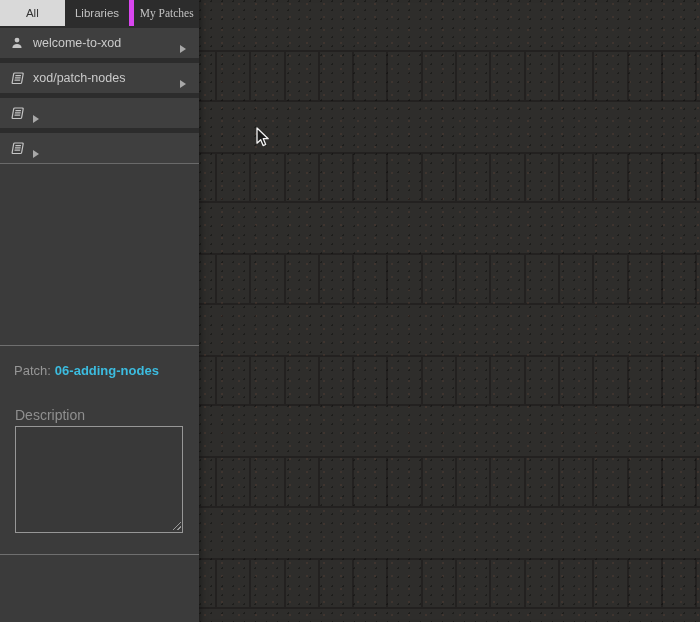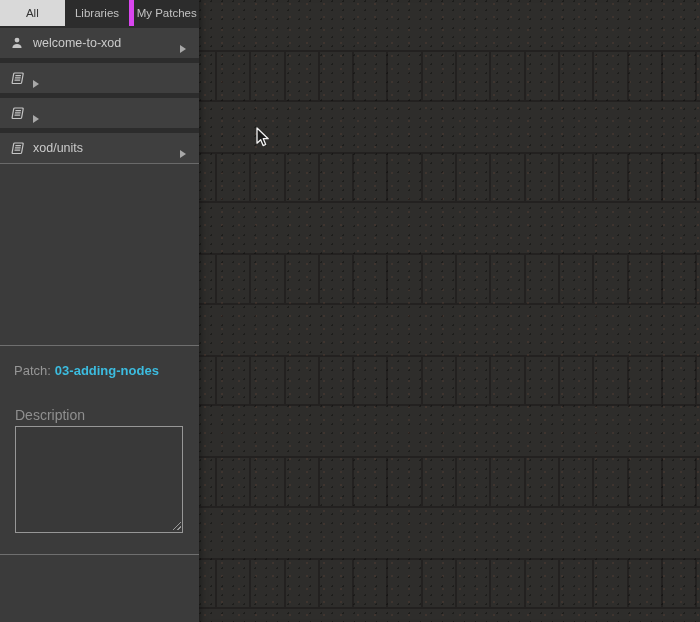--- a/index.html
+++ b/index.html
@@ -7,21 +7,21 @@
               font-family:"Liberation Sans", sans-serif; }
   .app { position:relative; width:676px; height:622px; background:#3b3b3b; }
 
   
   .sidebar { position:absolute; left:0; top:0; width:199px; height:622px;
              background:#3b3b3b; display:flex; flex-direction:column; }
 
   .tabs { display:flex; height:26px; background:#2c2c2c; flex:0 0 26px; }
   .tab { flex:1; display:flex; align-items:center; justify-content:center;
          font-size:11.5px; color:#c2c2c2; border-right:5px solid #d946ef; }
-  .tab:last-child { border-right:none; }
+  .tab:last-child { border-right:none;font-family:Liberation Serif, serif; }
   .tab.active { background:#d9d9d9; color:#333; border-right:none; }
 
   .library-list { background:#2c2c2c; padding-top:2px;
                   border-bottom:1px solid #6a6a6a; flex:0 0 auto; }
   .list-item { height:30px; margin-bottom:5px; background:#3f3f3f;
                display:flex; align-items:center; padding:0 13px 0 10px; }
   .list-item:last-child { margin-bottom:0; }
   .item-icon { width:14px; height:13px; margin-right:9px; flex:0 0 auto;
                display:flex; align-items:center; justify-content:center; }
   .item-label { flex:1; font-size:12.5px; color:#cbcbcb; white-space:nowrap;
@@ -108,20 +108,21 @@
         <span class="item-icon">
           <svg width="14" height="13" viewBox="0 0 14 13">
             <g transform="skewX(-10) translate(2,0)" fill="none" stroke="#c5c5c5" stroke-width="1.2">
               <rect x="2" y="1" width="9.5" height="10.5" rx="1"></rect>
               <line x1="4" y1="3.6" x2="9.6" y2="3.6"></line>
               <line x1="4" y1="5.9" x2="9.6" y2="5.9"></line>
               <line x1="4" y1="8.2" x2="9.6" y2="8.2"></line>
             </g>
           </svg>
         </span>
+        <span class="item-label">xod/patch-nodes</span>
         <span class="chevron">
           <svg width="6" height="8" viewBox="0 0 6 8">
               <path d="M0,0 L6,4 L0,8 Z" fill="#a8a8a8"></path>
             </svg>
         </span>
       </div>
 
       <div class="list-item">
         <span class="item-icon">
           <svg width="14" height="13" viewBox="0 0 14 13">
@@ -145,37 +146,36 @@
         <span class="item-icon">
           <svg width="14" height="13" viewBox="0 0 14 13">
             <g transform="skewX(-10) translate(2,0)" fill="none" stroke="#c5c5c5" stroke-width="1.2">
               <rect x="2" y="1" width="9.5" height="10.5" rx="1"></rect>
               <line x1="4" y1="3.6" x2="9.6" y2="3.6"></line>
               <line x1="4" y1="5.9" x2="9.6" y2="5.9"></line>
               <line x1="4" y1="8.2" x2="9.6" y2="8.2"></line>
             </g>
           </svg>
         </span>
-        <span class="item-label">xod/units</span>
         <span class="chevron">
           <svg width="6" height="8" viewBox="0 0 6 8">
               <path d="M0,0 L6,4 L0,8 Z" fill="#a8a8a8"></path>
             </svg>
         </span>
       </div>
 
     </div>
 
     <div class="sidebar-spacer"></div>
 
     <div class="divider"></div>
 
     <div class="patch-section">
       <div class="patch-line">
-        <span>Patch:</span><a class="patch-link" href="#">03-adding-nodes</a>
+        <span>Patch:</span><a class="patch-link" href="#">06-adding-nodes</a>
       </div>
       <div class="desc-label">Description</div>
       <div class="textarea-wrap">
         <textarea class="desc-textarea" style=""></textarea>
         <div class="resize-grip"></div>
       </div>
     </div>
 
     <div class="divider"></div>
     <div class="sidebar-footer"></div>

